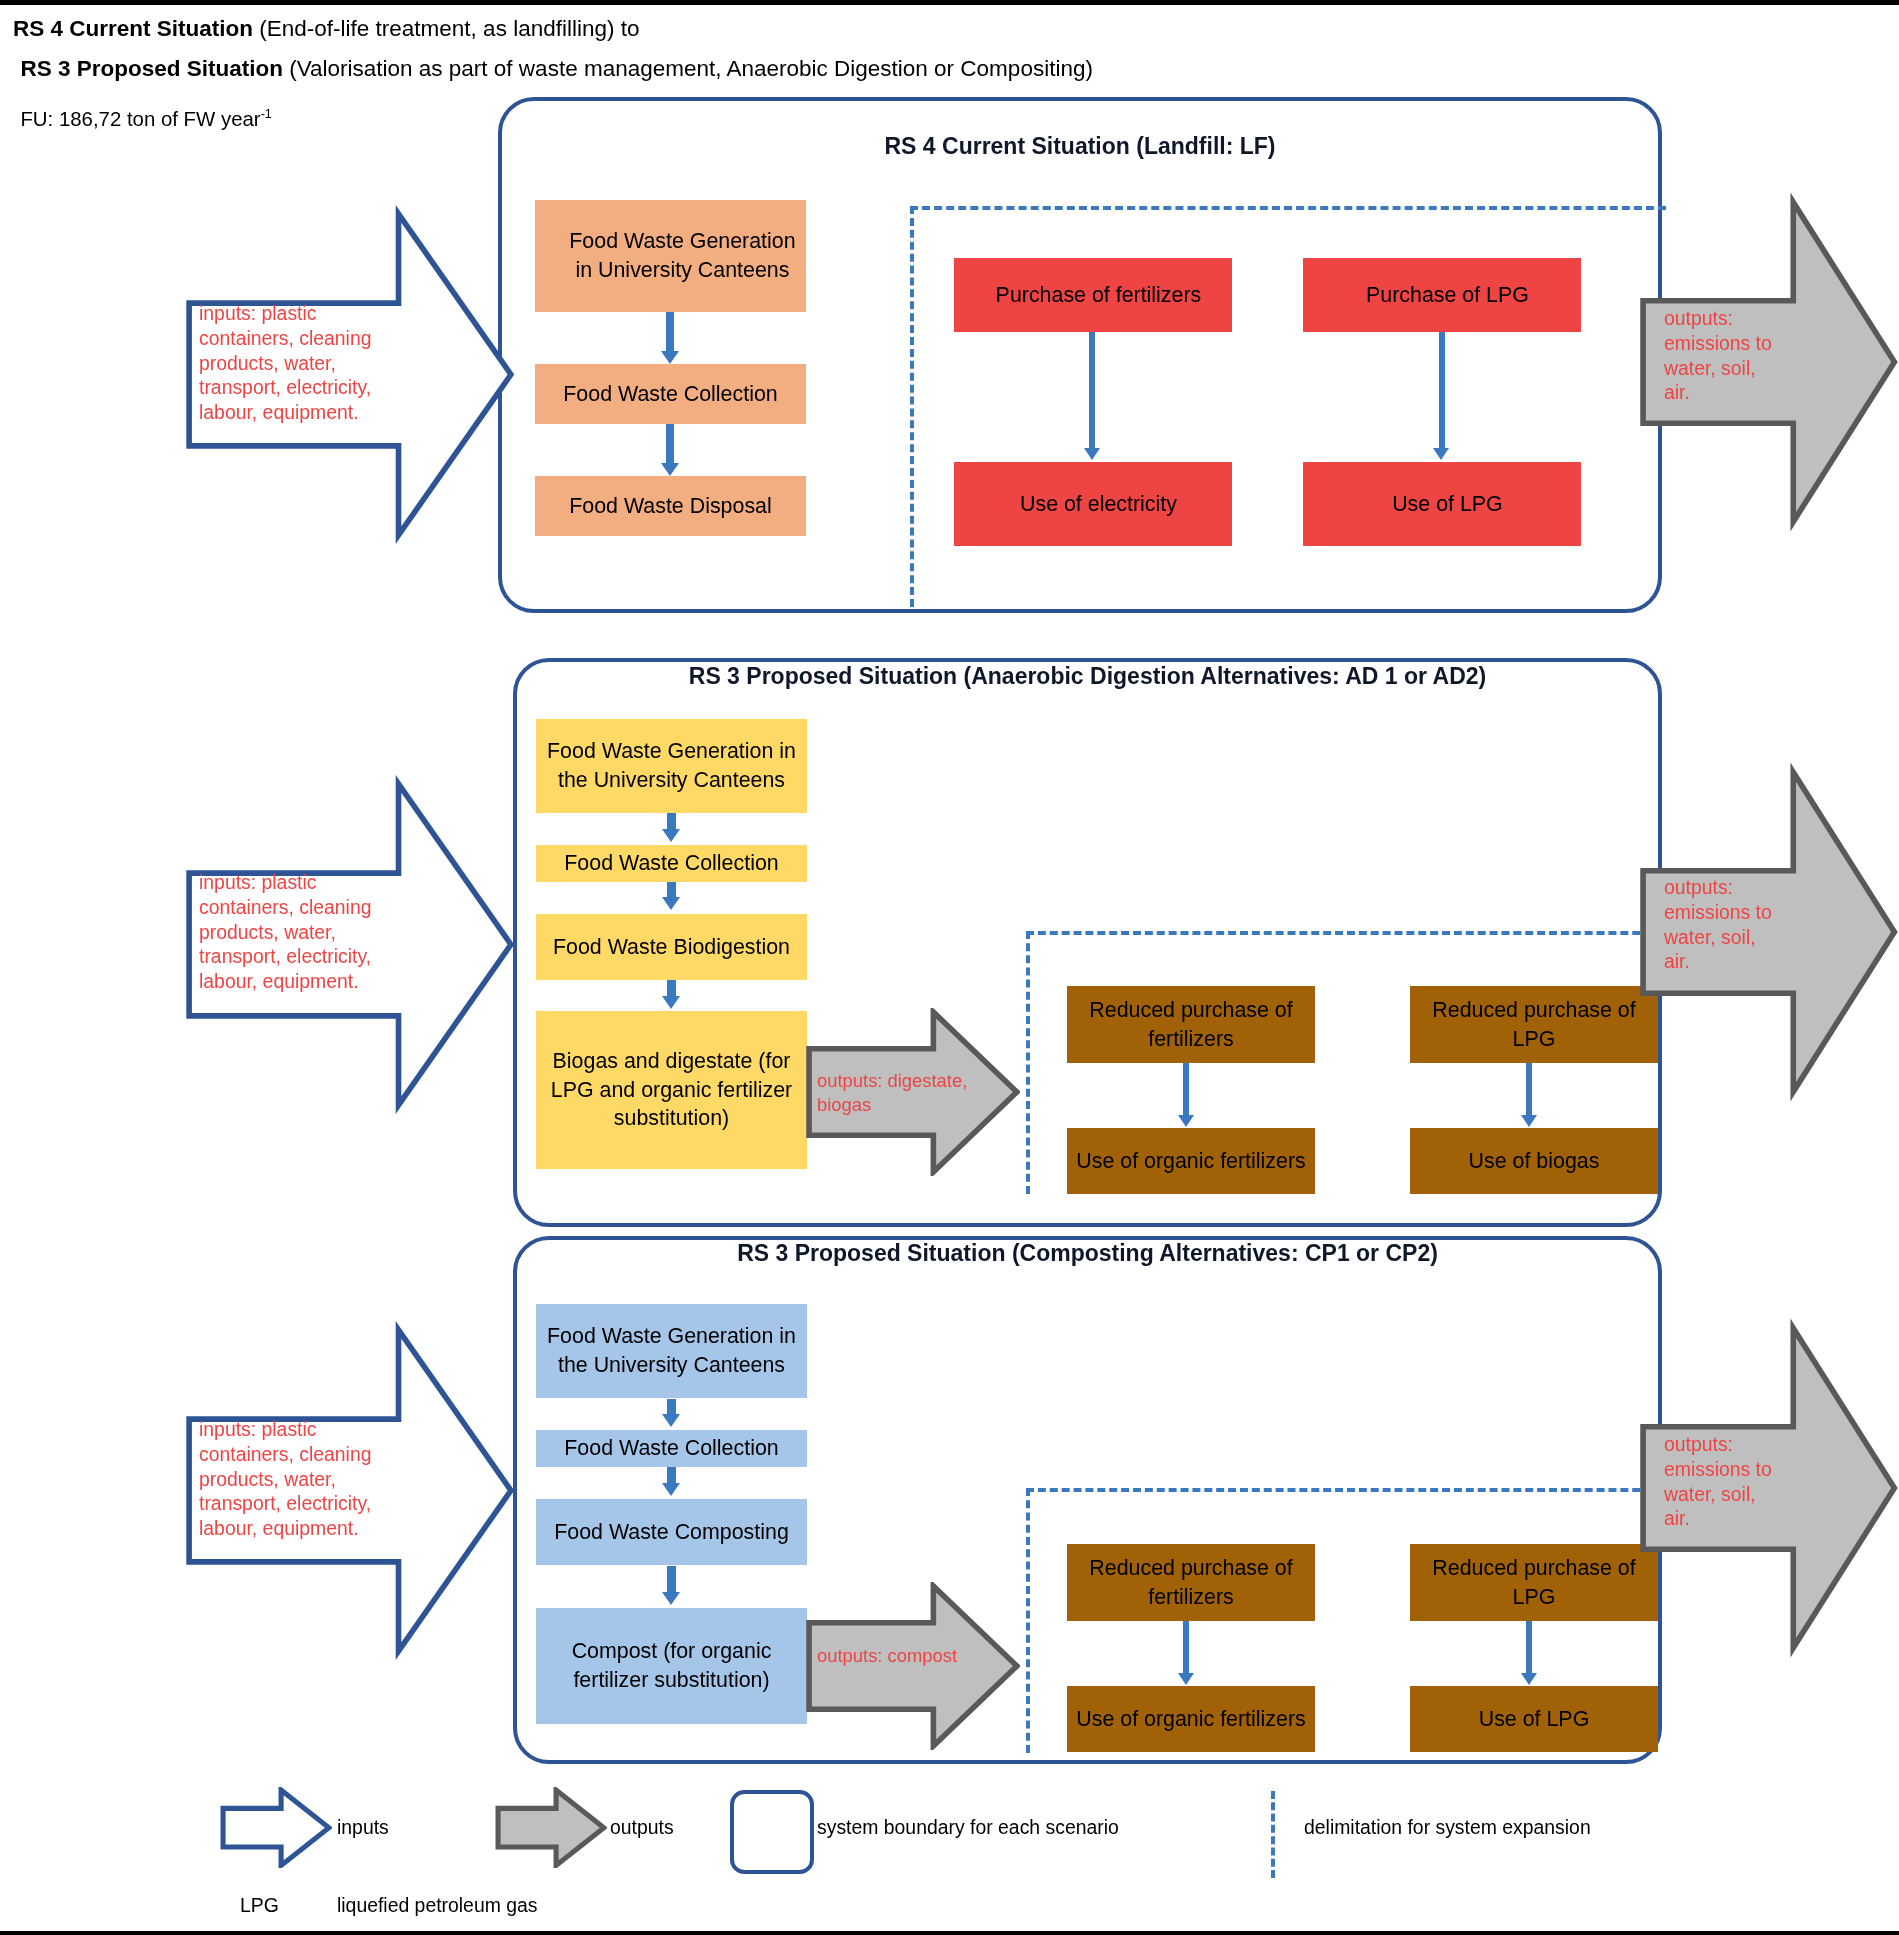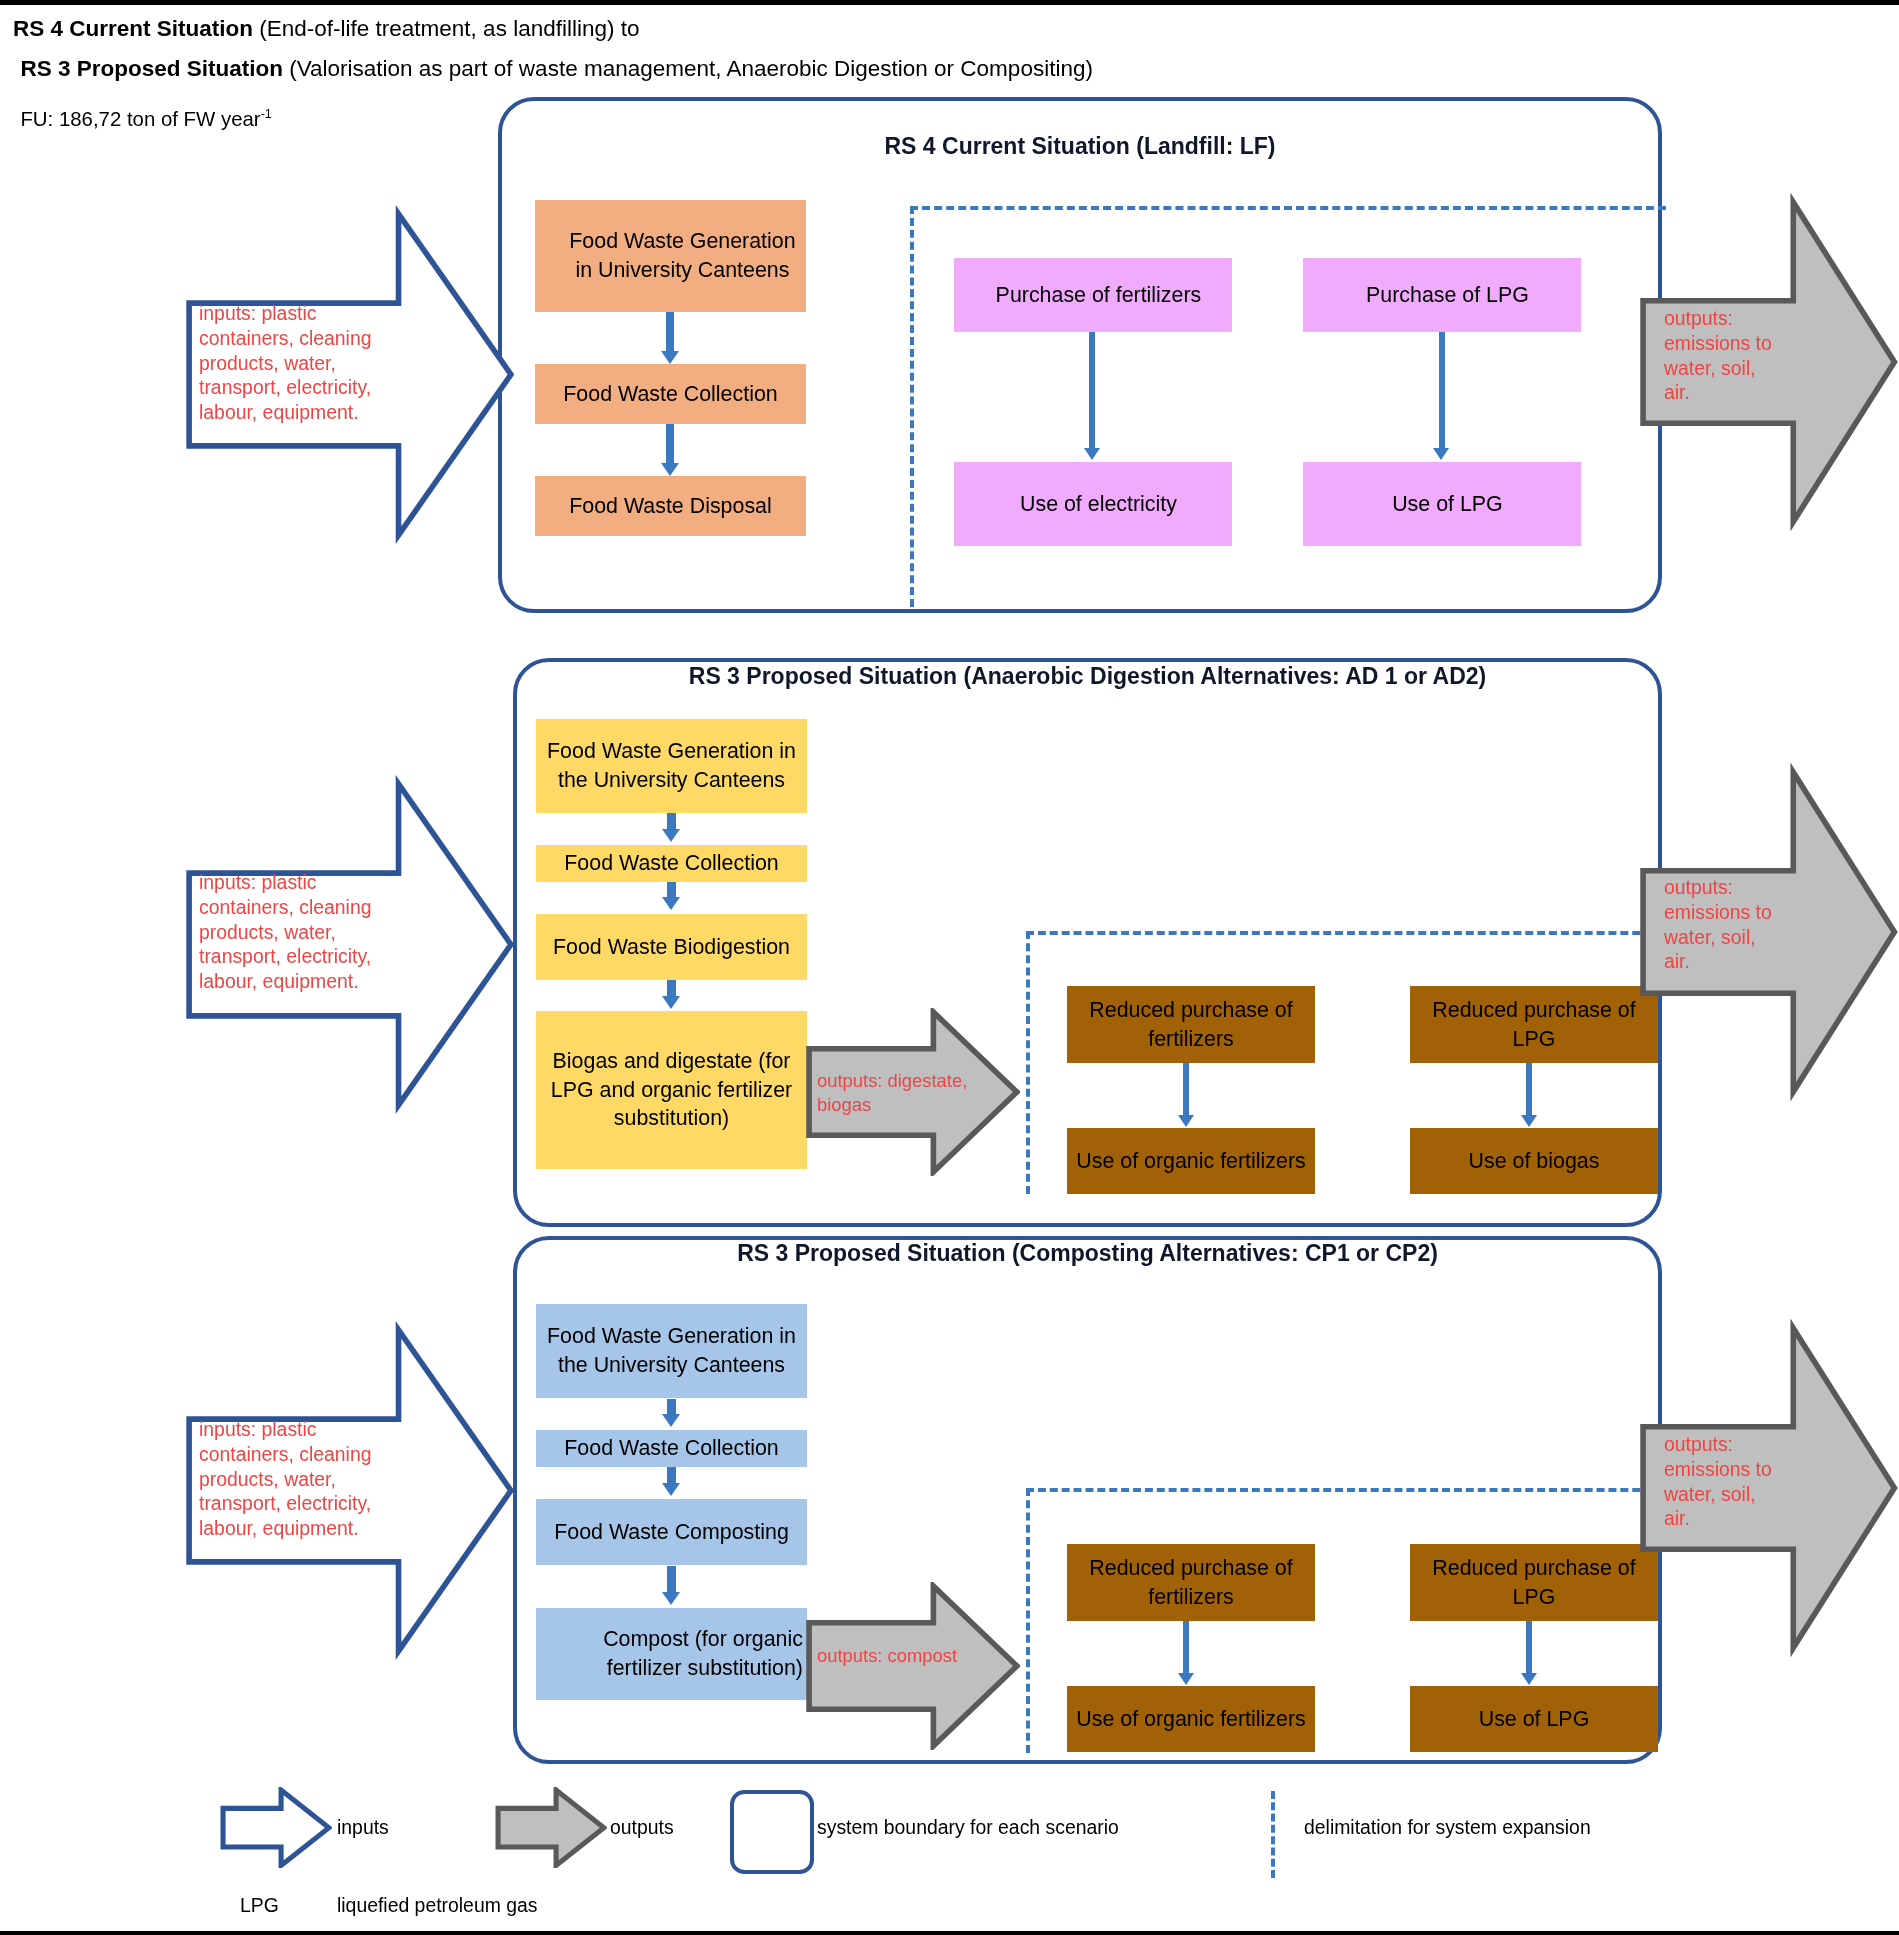--- a/index.html
+++ b/index.html
@@ -42,21 +42,21 @@
     position:absolute;
     box-sizing:border-box;
     display:flex;align-items:center;justify-content:center;
     text-align:center;
     color:#000;
     font-size:21.4px;
     line-height:1.35;
     padding:2px 4.1px;
   }
   .c-orange-dark{background:#F2AD80;}
-  .c-orange-light{background:#f0abfc;padding-left:15px;}
+  .c-orange-light{background:#ef4444;padding-left:15px;}
   .c-yellow{background:#FFD965;}
   .c-green{background:#a16207;}
   .c-blue{background:#A5C6E8;}
 
   
   .vline{position:absolute;background:#3A78C0;}
   .vhead{
     position:absolute;width:0;height:0;
     border-left:9.2px solid transparent;
     border-right:9.2px solid transparent;
@@ -211,21 +211,21 @@
   <div class="vhead" style="left:662px;top:1409px;"></div>
 
   <div class="box c-blue" style="left:536px;top:1425px;width:271px;height:37px;">Food Waste Collection</div>
   <div class="vline" style="left:667px;top:1462px;width:9.2px;height:19.4px;"></div>
   <div class="vhead" style="left:662px;top:1478px;"></div>
 
   <div class="box c-blue" style="left:536px;top:1494px;width:271px;height:66px;">Food Waste Composting</div>
   <div class="vline" style="left:667px;top:1561px;width:9.2px;height:31px;"></div>
   <div class="vhead" style="left:662px;top:1587px;"></div>
 
-  <div class="box c-blue" style="left:536px;top:1603px;width:271px;height:92px;text-align:right;">Compost (for organic fertilizer substitution)</div>
+  <div class="box c-blue" style="left:536px;top:1603px;width:271px;height:116px;">Compost (for organic fertilizer substitution)</div>
 
   <div class="arrow" style="left:806px;top:1577px;width:214px;height:168px;">
     <svg viewBox="0 0 420 330" preserveAspectRatio="none">
       <polygon points="6,80 250,80 250,8 414,165 250,322 250,250 6,250" fill="#BFBFBF" stroke="#595959" stroke-width="11"></polygon>
     </svg>
   </div>
   <div class="arrow-label" style="left:817px;top:1639px;width:153px;font-size:18.4px;">outputs: compost</div>
 
   <div class="dd-h" style="left:1026px;top:1483px;width:638px;"></div>
   <div class="dd-v" style="left:1026px;top:1483px;height:265px;"></div>

